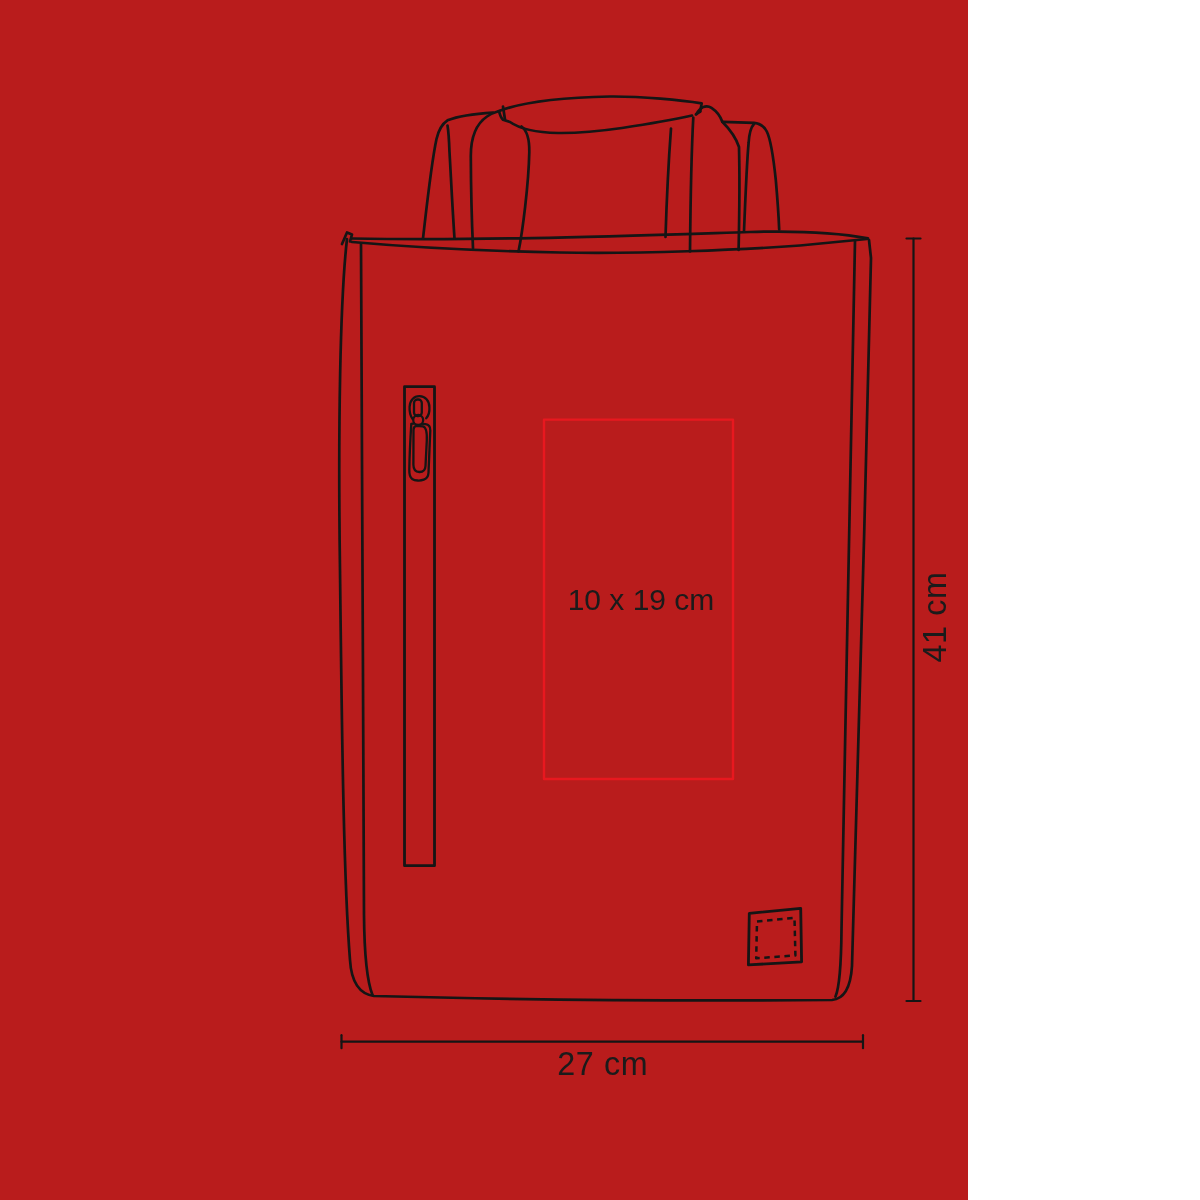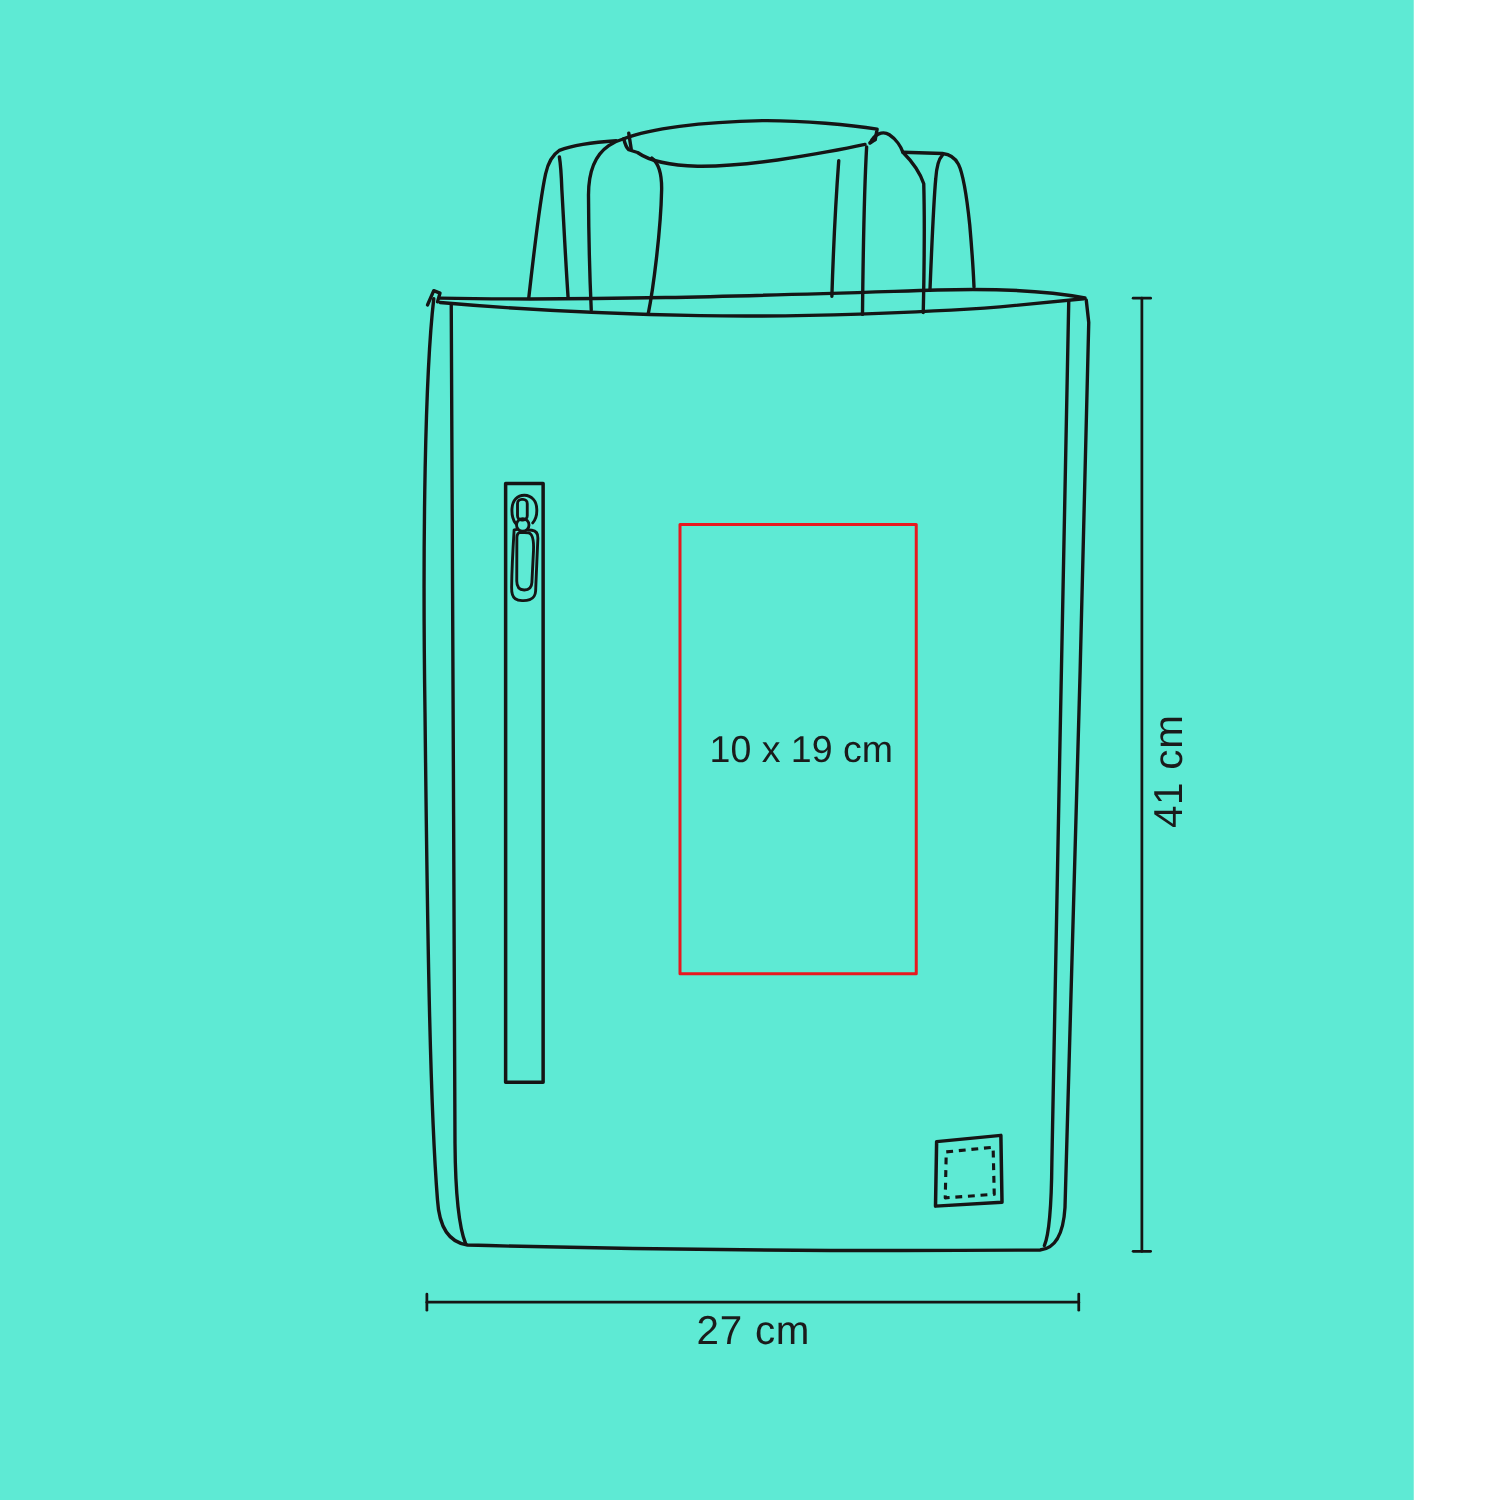--- a/index.html
+++ b/index.html
@@ -1,16 +1,16 @@
 <!DOCTYPE html>
 <html><head>
 <meta charset="utf-8">
 <style>
   html,body{margin:0;padding:0;background:#ffffff;}
-  .stage{width:1131px;height:1200px;position:relative;background:#5eead4;overflow:hidden;}
+  .stage{width:968px;height:1200px;position:relative;background:#b91c1c;overflow:hidden;}
   svg{display:block;}
   text{font-family:"Liberation Sans", sans-serif;fill:#1b1b1b;}
 </style>
 </head>
 <body>
 
 <div class="stage">
 <svg width="1200" height="1200" viewBox="0 0 1200 1200">
   <g fill="none" stroke="#151515" stroke-width="2.7" stroke-linecap="round" stroke-linejoin="round">
 

